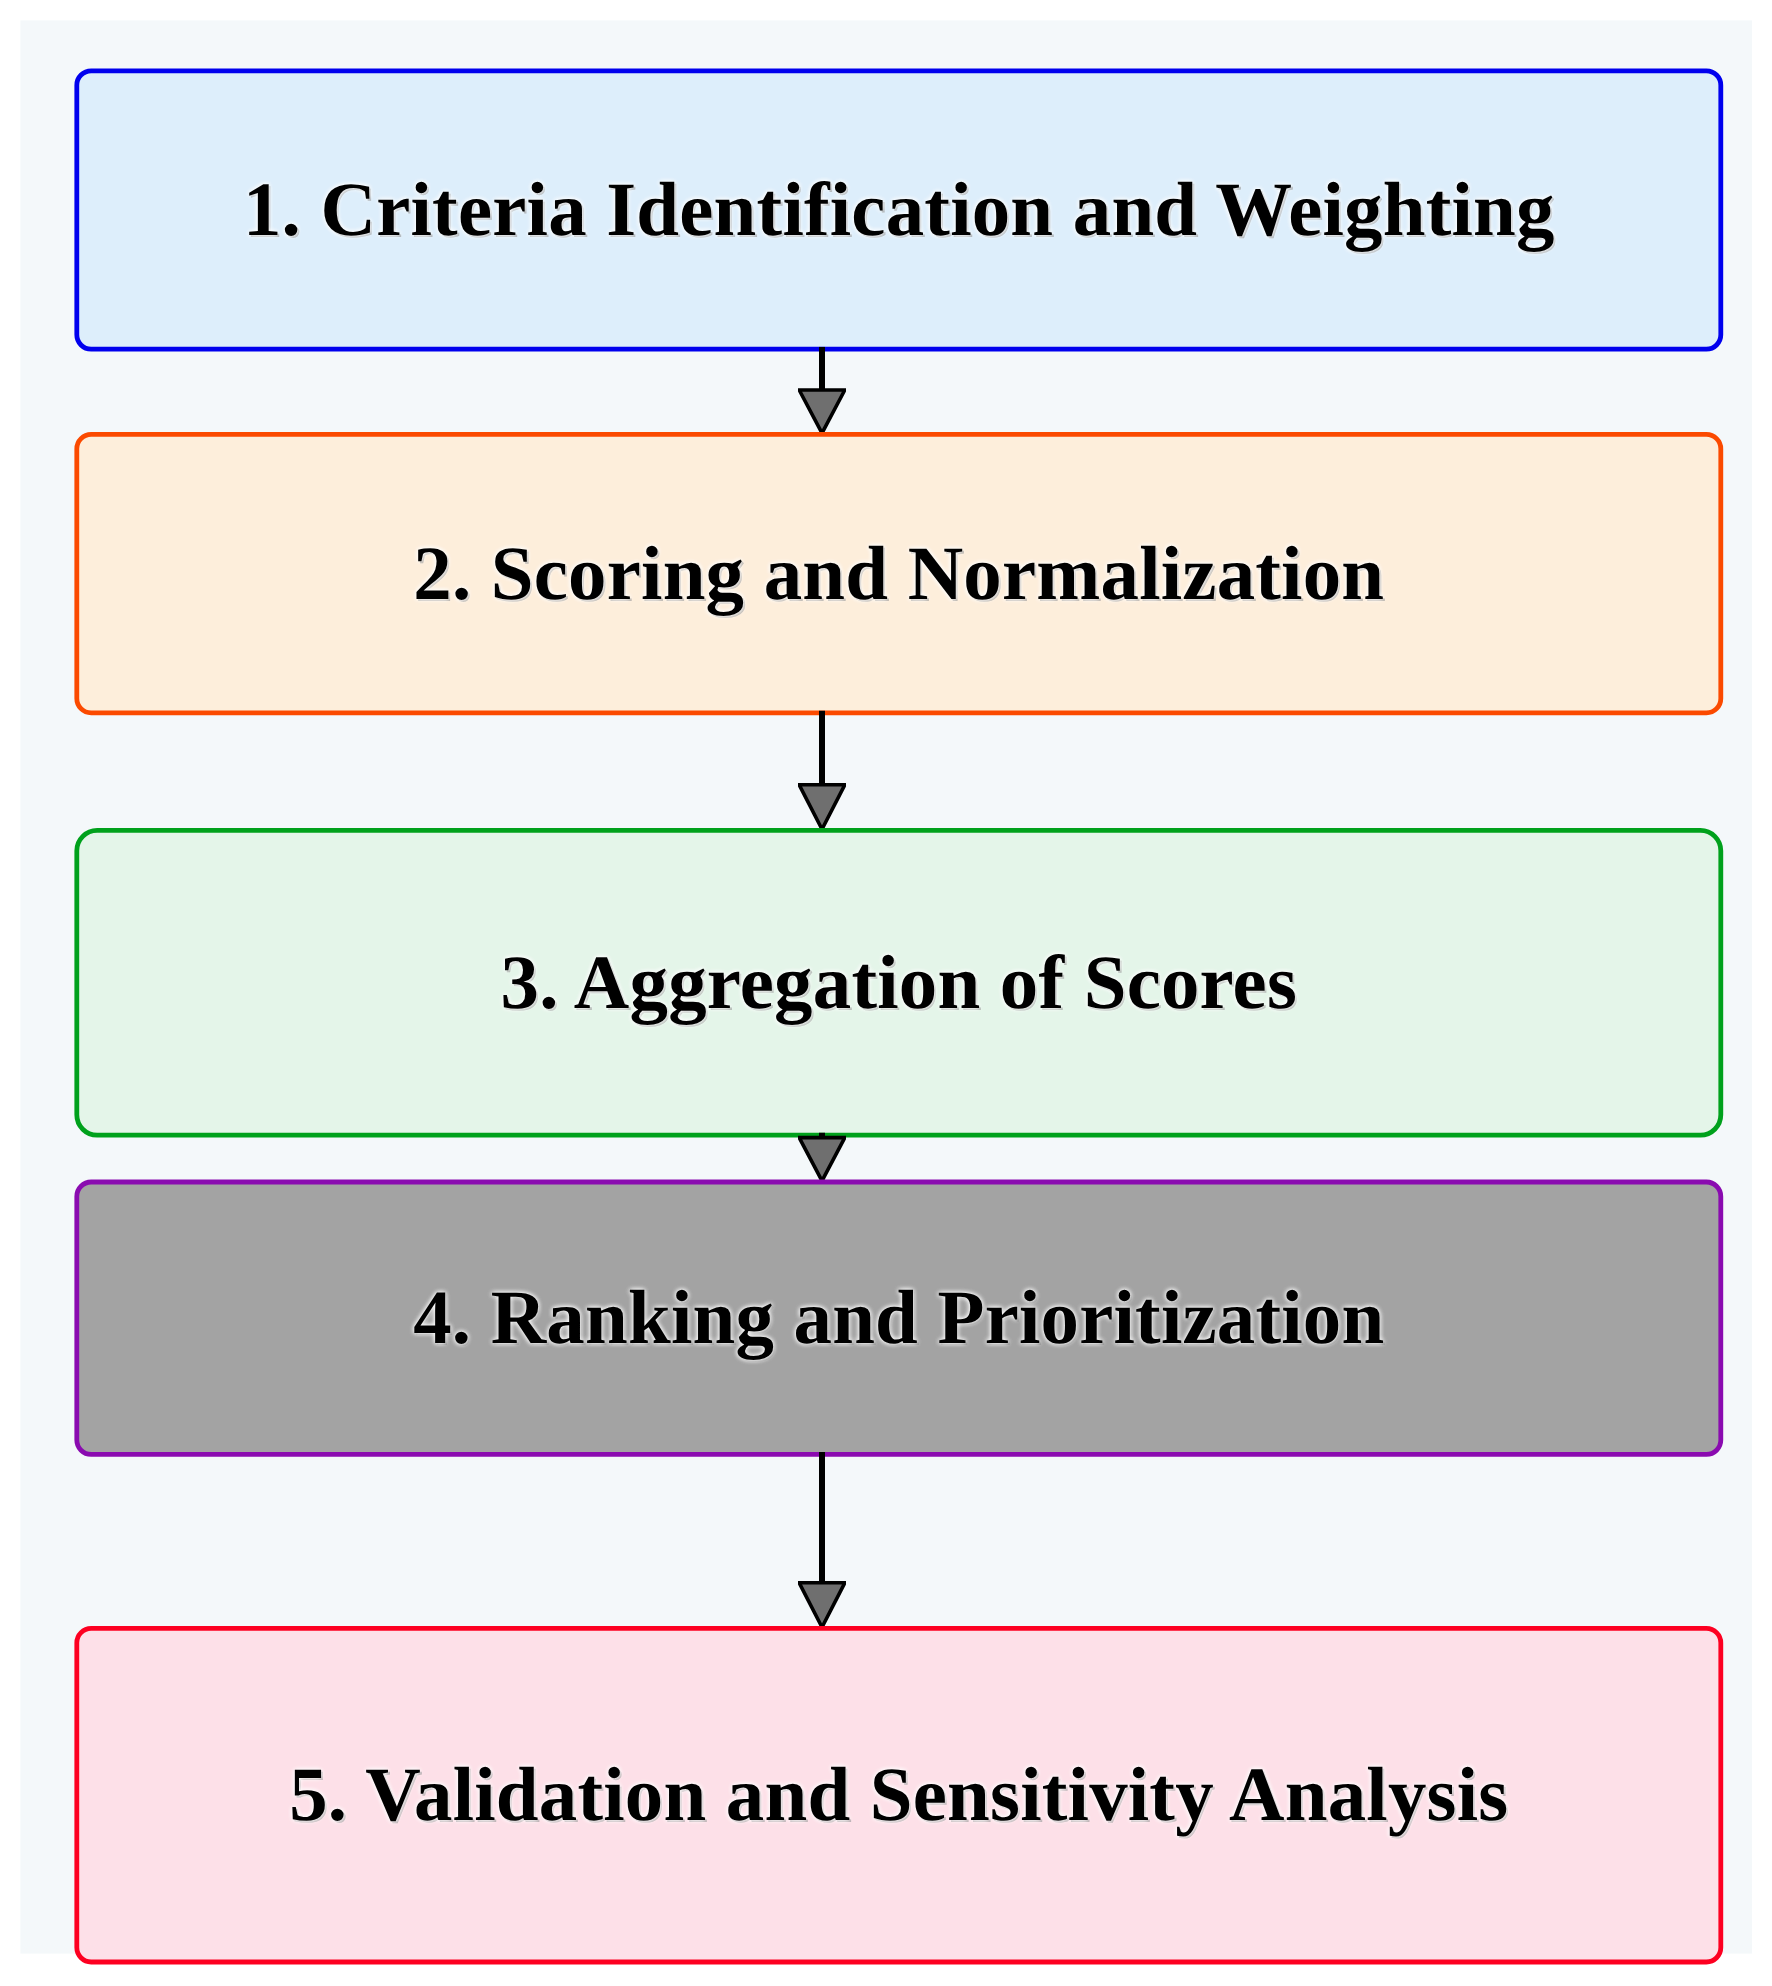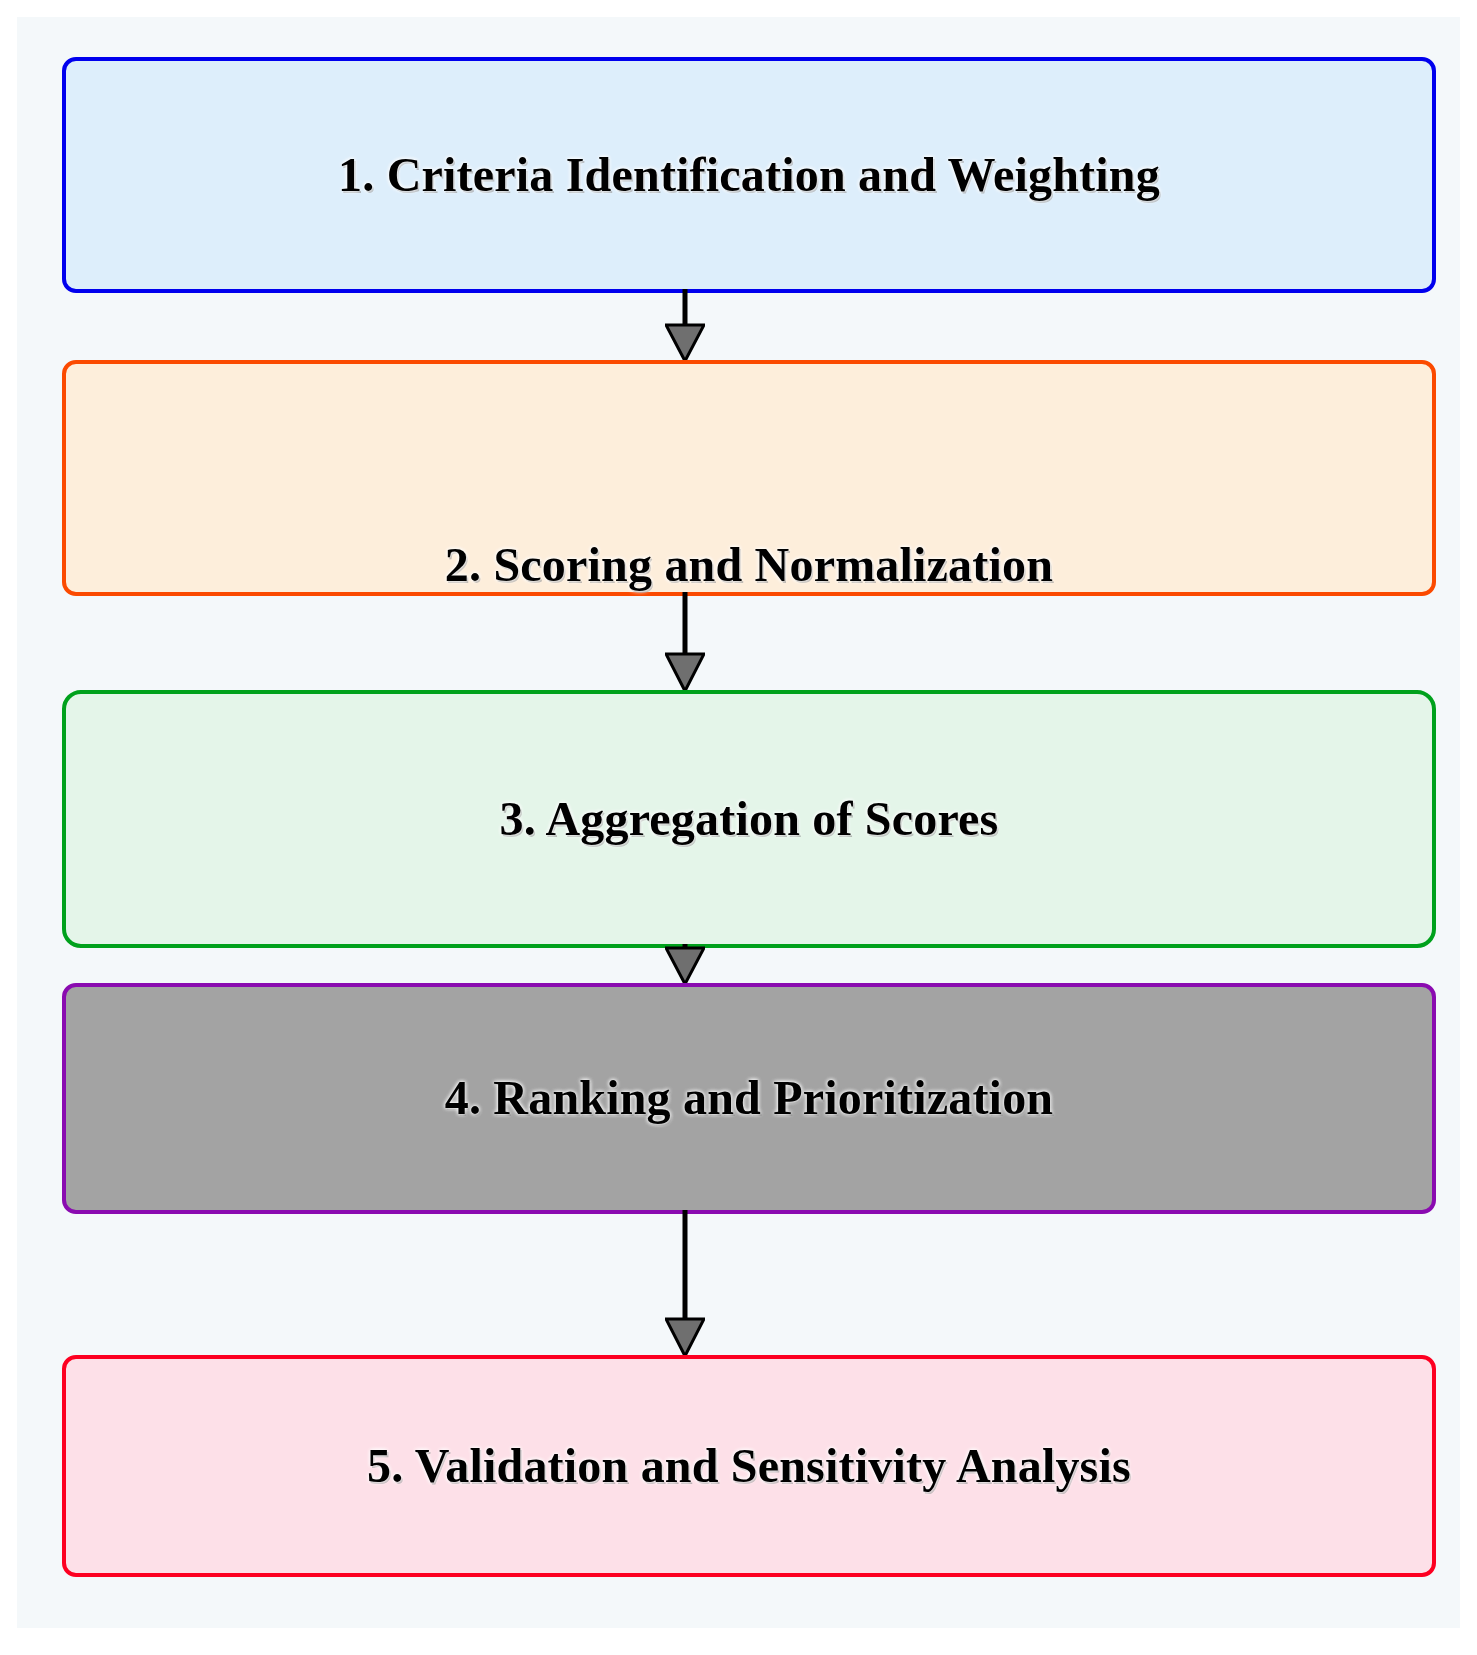--- a/index.html
+++ b/index.html
@@ -35,38 +35,38 @@
     border-width: 4px;
     border-radius: 14px;
     display: flex;
     align-items: center;
     justify-content: center;
   }
 
   .node-label {
     font-family: "Liberation Serif", "DejaVu Serif", serif;
     font-weight: bold;
-    font-size: 48px;
+    font-size: 64px;
     line-height: 1.1;
     letter-spacing: 0.2px;
     color: #000000;
     text-align: center;
     text-shadow:
        0 0 4px #ffffff,
        0 0 4px #ffffff,
        1.5px 1.5px 0 rgba(120,120,120,0.55);
     white-space: nowrap;
   }
 
   
   #node-1 { top: 40px;   height: 236px; }
-  #node-2 { top: 343px;  height: 236px; align-items: flex-end; }
+  #node-2 { top: 343px;  height: 236px; }
   #node-3 { top: 673px;  height: 258px; border-radius: 19px; }
   #node-4 { top: 966px;  height: 231px; }
-  #node-5 { top: 1338px; height: 222px; }
+  #node-5 { top: 1338px; height: 282px; }
 
   
   #node-4 { top: 966px; height: 231px; }
 
   
   .connector {
     position: absolute;
     left: 648px;
     width: 40px;
     pointer-events: none;

